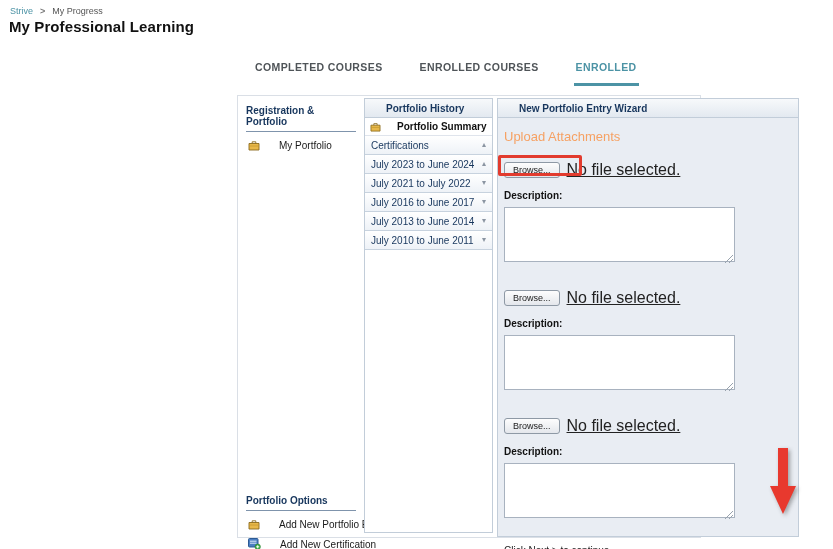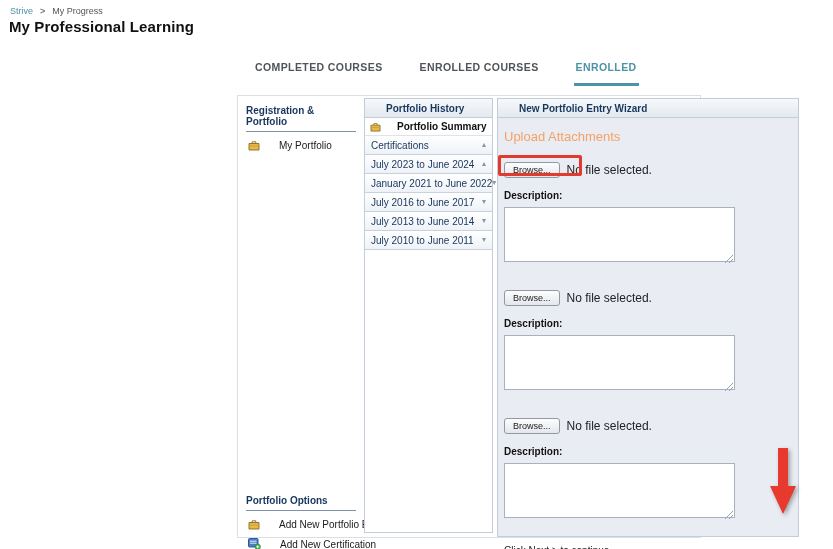--- a/index.html
+++ b/index.html
@@ -38,21 +38,21 @@
   .acc-arrow { font-size:8px; color:#8b95a2; line-height:1; }
 
   
   .wizard { position:absolute; left:259px; top:2px; width:302px; height:439px; background:#e9edf3; border:1px solid #c2cdd9; }
   .wizard-body { position:relative; padding:7px 6px 6px 6px; }
   .section-title { color:#f6a163; font-size:13px; margin:4px 0 17px 0; }
   .upload-block { margin-bottom:23px; }
   .browse-row { position:relative; display:flex; align-items:center; gap:7px; height:17px; }
   .btn { font-family:"Liberation Sans",sans-serif; font-size:9px; color:#222; border:1px solid #8e99a5; border-radius:3px;
          background:linear-gradient(#fdfdfd,#e4e7ec); padding:2px 8px; cursor:pointer; }
-  .no-file { font-size:12px; color:#222; }
+  .no-file { font-size:16px; color:#222;text-decoration:underline; }
   .desc-label { font-size:10px; font-weight:700; color:#111; margin:12px 0 6px 0; }
   .ta-wrap { position:relative; width:231px; }
   .ta-wrap textarea { width:231px; height:55px; border:1px solid #a8b2bf; background:#fff; resize:none; font-family:"Liberation Sans",sans-serif; font-size:10px; padding:3px; }
   .grip { position:absolute; right:2px; bottom:3px; width:9px; height:9px; pointer-events:none;
           background:repeating-linear-gradient(135deg,#98a2ad 0 1px,transparent 1px 3.2px);
           clip-path:polygon(100% 0,100% 100%,0 100%); }
   .hint { font-size:10px; color:#222; margin:15px 0 0 0; }
 
   
   .red-rect { position:absolute; left:-6px; top:-6px; width:84px; height:21px; border:3px solid #e23b2e; border-radius:2px; z-index:6; pointer-events:none; }
@@ -132,21 +132,21 @@
     </div>
     <div class="acc-row">
       <span>Certifications</span>
       <span class="acc-arrow">▴</span>
     </div>
     <div class="acc-row">
       <span>July 2023 to June 2024</span>
       <span class="acc-arrow">▴</span>
     </div>
     <div class="acc-row">
-      <span>January 2021 to June 2022</span>
+      <span>July 2021 to July 2022</span>
       <span class="acc-arrow">▾</span>
     </div>
     <div class="acc-row">
       <span>July 2016 to June 2017</span>
       <span class="acc-arrow">▾</span>
     </div>
     <div class="acc-row">
       <span>July 2013 to June 2014</span>
       <span class="acc-arrow">▾</span>
     </div>

